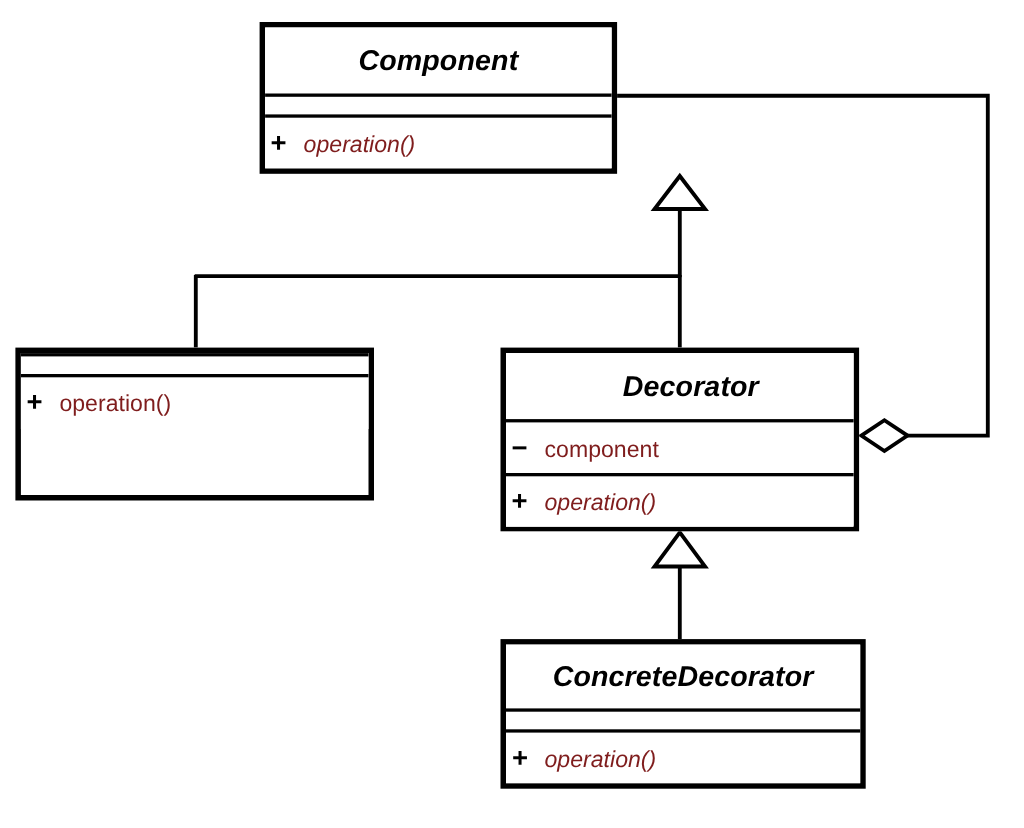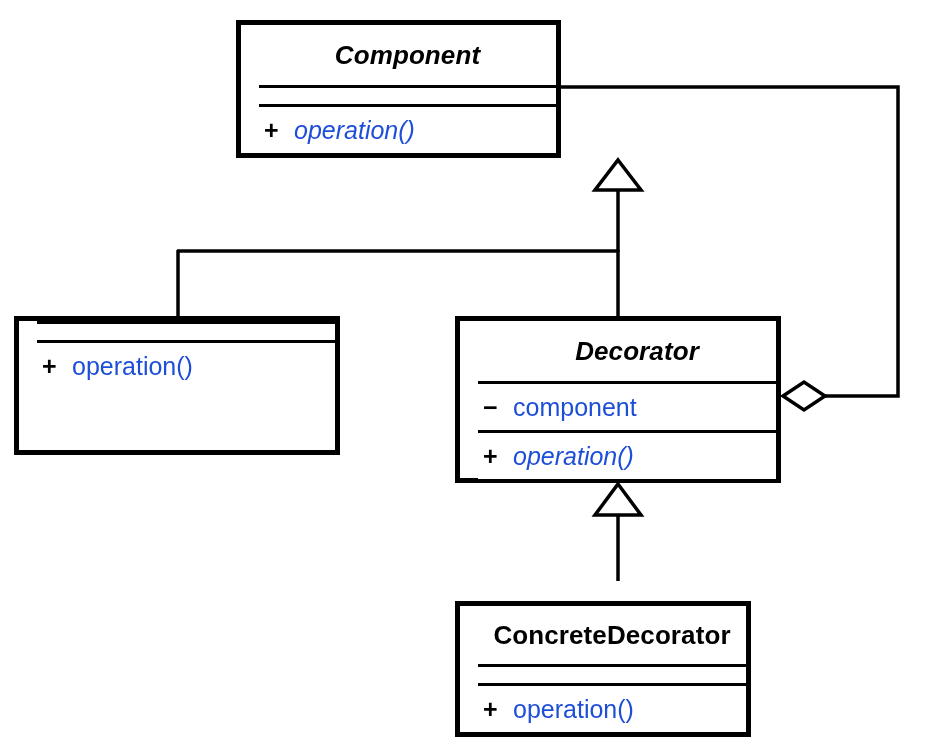--- a/index.html
+++ b/index.html
@@ -28,21 +28,20 @@
     box-sizing: border-box;
     background: #ffffff;
     border: 5px solid #000000;
     z-index: 2;
   }
   .compartment {
     box-sizing: border-box;
     background: #ffffff;
     display: flex;
     align-items: center;
-    margin-left: 18px;
   }
   .compartment.title {
     justify-content: center;
   }
   .compartment.members {
     justify-content: flex-start;
   }
   .compartment.sep-top {
     border-top: 3px solid #000000;
   }
@@ -65,22 +64,22 @@
   .visibility {
     display: inline-block;
     width: 30px;
     font-size: 25px;
     font-weight: bold;
     color: #000000;
     text-align: left;
     padding-left: 5px;
   }
   .member-name {
-    font-size: 25px;
-    color: #1d4ed8;
+    font-size: 21px;
+    color: #7f1d1d;
   }
   .member-name.abstract {
     font-style: italic;
   }
 </style>
 </head>
 <body>
 
 <div id="diagram">
 
@@ -146,21 +145,21 @@
       </div>
     </div>
     <div class="compartment members sep-top" style="height:49px;">
       <div class="member-row">
         <span class="visibility">+</span>
         <span class="member-name abstract">operation()</span>
       </div>
     </div>
   </div>
 
-  <div class="uml-class" id="box-concrete-decorator" style="left:455px; top:601px; width:296px; height:136px;">
+  <div class="uml-class" id="box-concrete-decorator" style="left:455px; top:581px; width:332px; height:136px;font-style:italic;">
     <div class="compartment title" style="height:58px;">
       <span class="class-name">ConcreteDecorator</span>
     </div>
     <div class="compartment members sep-top" style="height:19px;"></div>
     <div class="compartment members sep-top" style="height:49px;">
       <div class="member-row">
         <span class="visibility">+</span>
         <span class="member-name">operation()</span>
       </div>
     </div>

